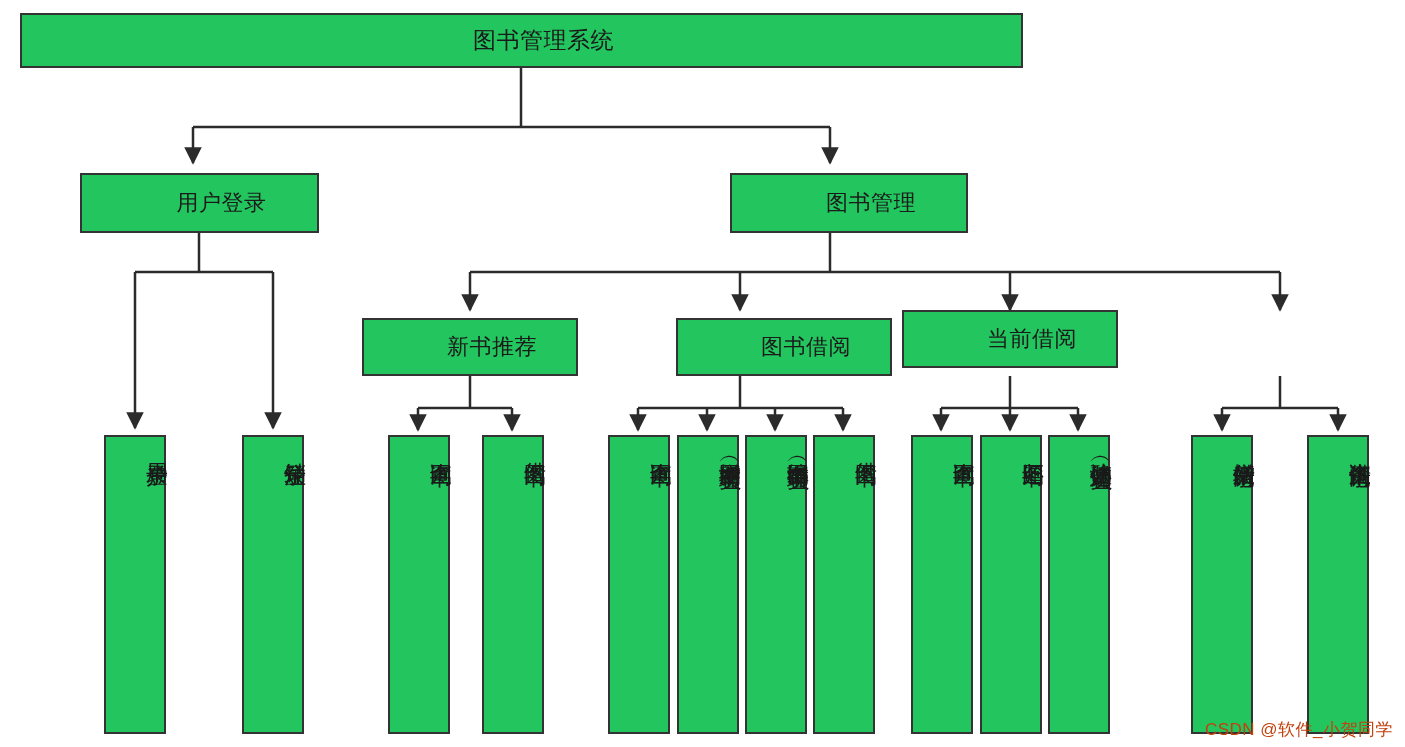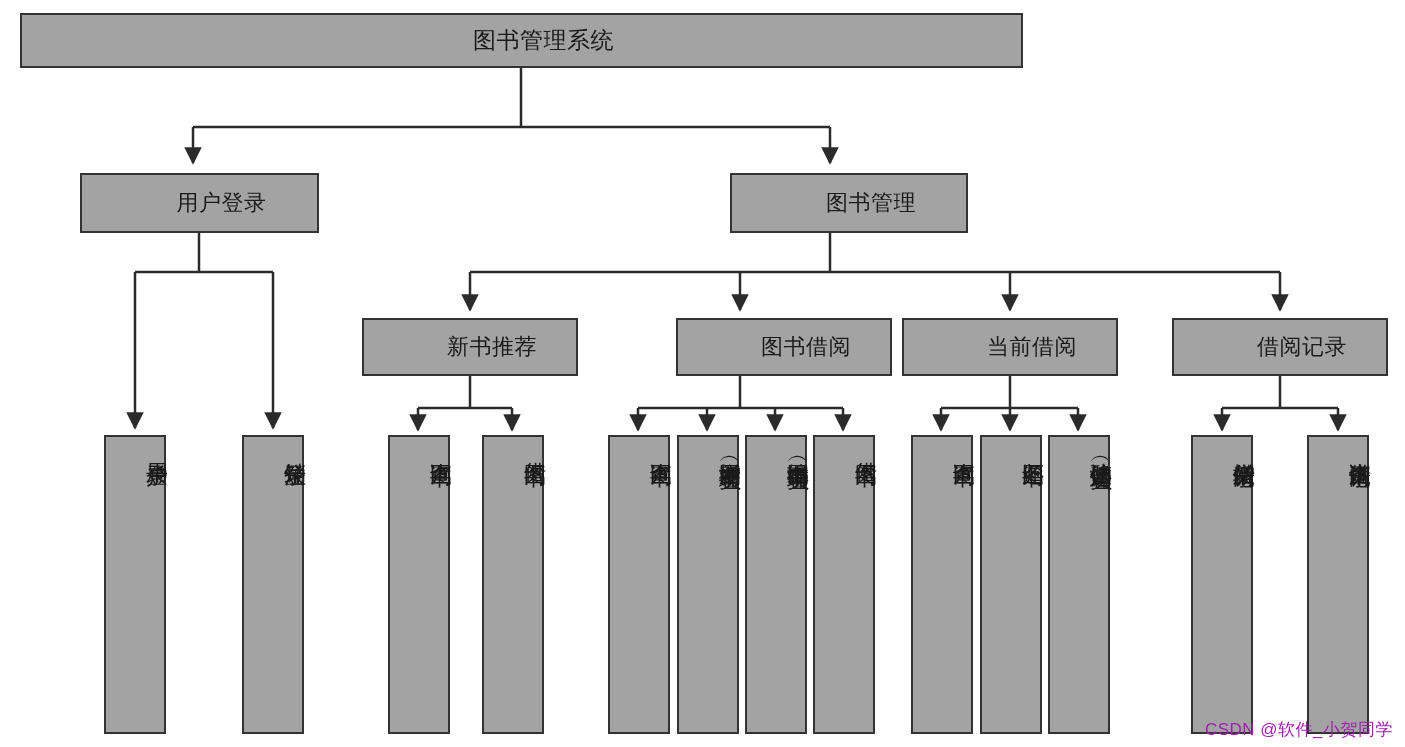--- a/index.html
+++ b/index.html
@@ -21,21 +21,21 @@
     position: absolute;
     left: 0;
     top: 0;
     width: 1405px;
     height: 747px;
     pointer-events: none;
   }
   .node {
     position: absolute;
     box-sizing: border-box;
-    background: #a3a3a3;
+    background: #22c55e;
     border: 2.5px solid #333333;
     display: flex;
     align-items: center;
     justify-content: center;
     color: #1a1a1a;
     text-align: left;
     padding-left: 44px;
   }
   .node-h {
     font-size: 22px;
@@ -57,21 +57,21 @@
     line-height: 1.28;
     letter-spacing: 1px;
     white-space: nowrap;
     color: #1a1a1a;
   }
   .watermark {
     position: absolute;
     right: 12px;
     bottom: 6px;
     font-size: 17px;
-    color: #a21caf;
+    color: #c2410c;
     letter-spacing: 0.5px;
     white-space: nowrap;
     pointer-events: none;
   }
 </style>
 </head>
 <body>
 
 <div id="canvas">
 
@@ -135,25 +135,22 @@
   <div class="node node-h" style="left:711px; top:173px; width:238px; height:60px;margin-left:19px;">
     <span>图书管理</span>
   </div>
 
   <div class="node node-h" style="left:362px; top:318px; width:216px; height:58px;">
     <span>新书推荐</span>
   </div>
   <div class="node node-h" style="left:632px; top:318px; width:216px; height:58px;margin-left:44px;">
     <span>图书借阅</span>
   </div>
-  <div class="node node-h" style="left:902px; top:318px; width:216px; height:58px;">
+  <div class="node node-h" style="left:902px; top:310px; width:216px; height:58px;">
     <span>当前借阅</span>
-  </div>
-  <div class="node node-h" style="left:1172px; top:318px; width:216px; height:58px;">
-    <span>借阅记录</span>
   </div>
 
   <div class="node node-v" style="left:104px; top:435px; width:62px; height:299px;">
     <span class="vlabel">用户登录</span>
   </div>
   <div class="node node-v" style="left:242px; top:435px; width:62px; height:299px;">
     <span class="vlabel">注销登录</span>
   </div>
 
   <div class="node node-v" style="left:388px; top:435px; width:62px; height:299px;">

